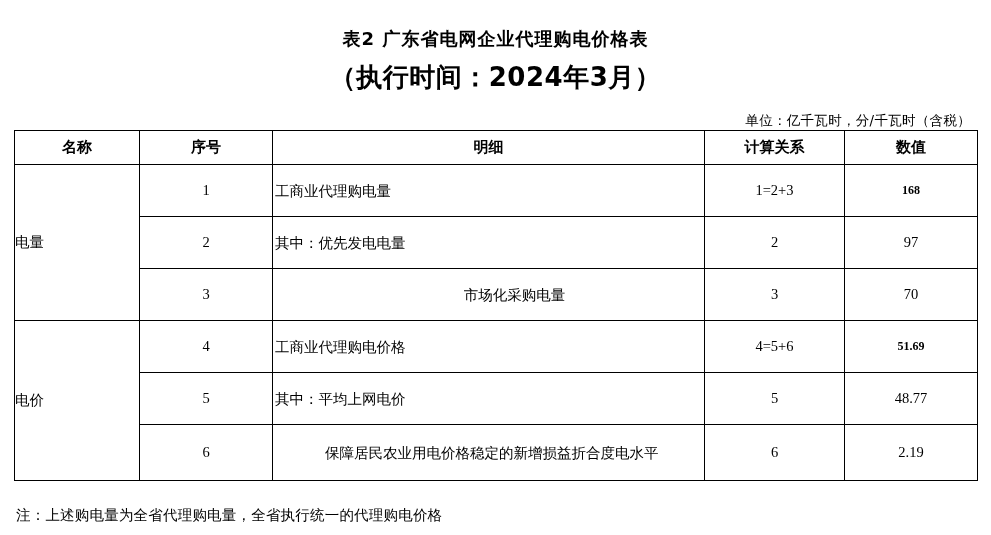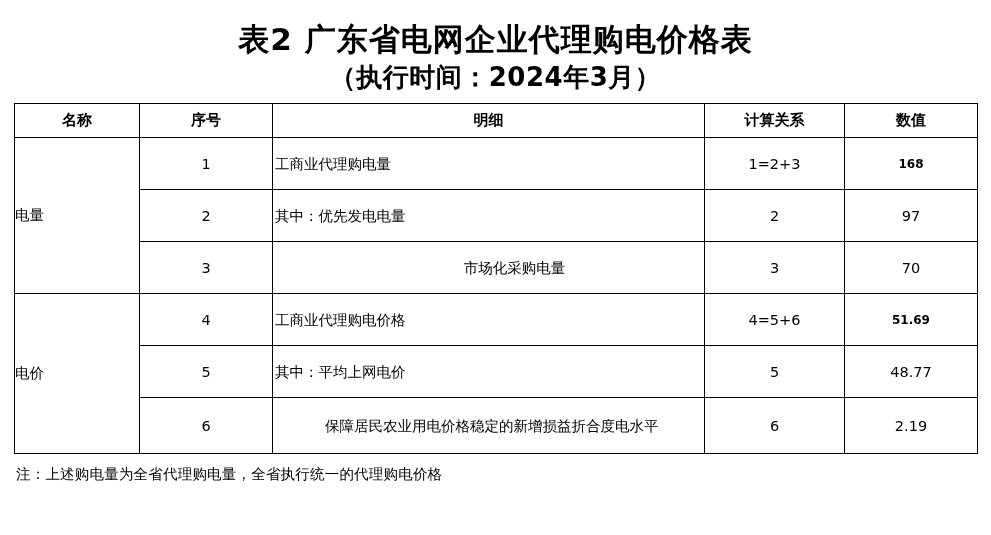--- a/index.html
+++ b/index.html
@@ -19,44 +19,45 @@
     width: 991px;
     height: 535px;
     box-sizing: border-box;
     padding: 0 14px;
   }
   .title-block {
     text-align: center;
     padding-top: 22px;
   }
   .title-line1 {
-    font-size: 31px;
+    font-size: 18px;
     font-weight: bold;
     letter-spacing: 1px;
     line-height: 34px;
   }
   .title-line2 {
     font-size: 26px;
     font-weight: bold;
     letter-spacing: 0.5px;
     line-height: 34px;
     margin-top: 4px;
   }
   .unit-note {
     text-align: right;
     font-size: 13.5px;
     margin-top: 18px;
     padding-right: 6px;
     letter-spacing: 0.3px;
   }
   table.main {
-    margin-top: 9px;
+    margin-top: 0;
     border-collapse: collapse;
     width: 963px;
     table-layout: fixed;
+    font-family: Liberation Serif, serif;
   }
   table.main td, table.main th {
     border: 1px solid #000000;
     padding: 0;
     font-size: 14.5px;
     font-weight: normal;
     vertical-align: middle;
   }
   table.main thead th {
     height: 33px;
@@ -103,35 +104,36 @@
     font-size: 12px;
   }
   tr.row {
     height: 52px;
   }
   tr.row-tall {
     height: 56px;
   }
   .footnote {
     font-size: 14.5px;
-    margin-top: 11px;
+    margin-top: 25px;
     padding-left: 2px;
     letter-spacing: 0.2px;
   }
 </style>
 </head>
 <body>
 
 <div class="page">
 
   <div class="title-block">
     <div class="title-line1">表2  广东省电网企业代理购电价格表</div>
     <div class="title-line2">（执行时间：2024年3月）</div>
   </div>
 
+  <div class="unit-note">单位：亿千瓦时，分/千瓦时（含税）</div>
 
   <table class="main">
     <colgroup>
       <col style="width:125px">
       <col style="width:133px">
       <col style="width:432px">
       <col style="width:140px">
       <col style="width:133px">
     </colgroup>
     <thead>

